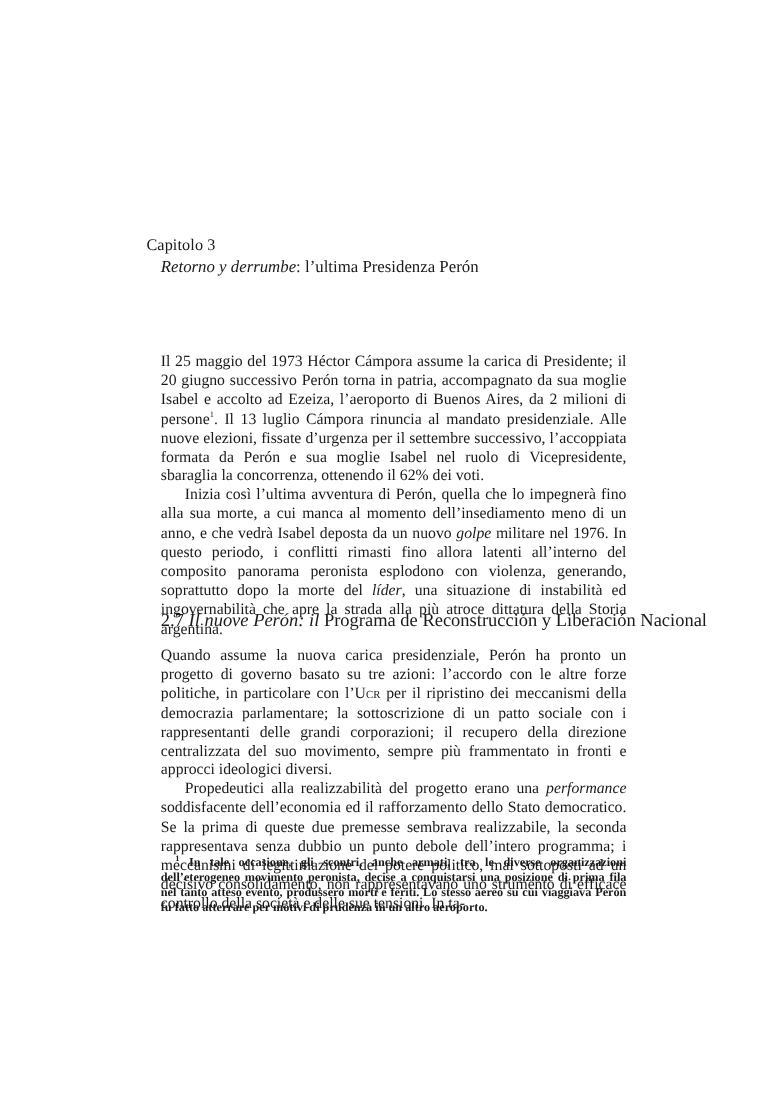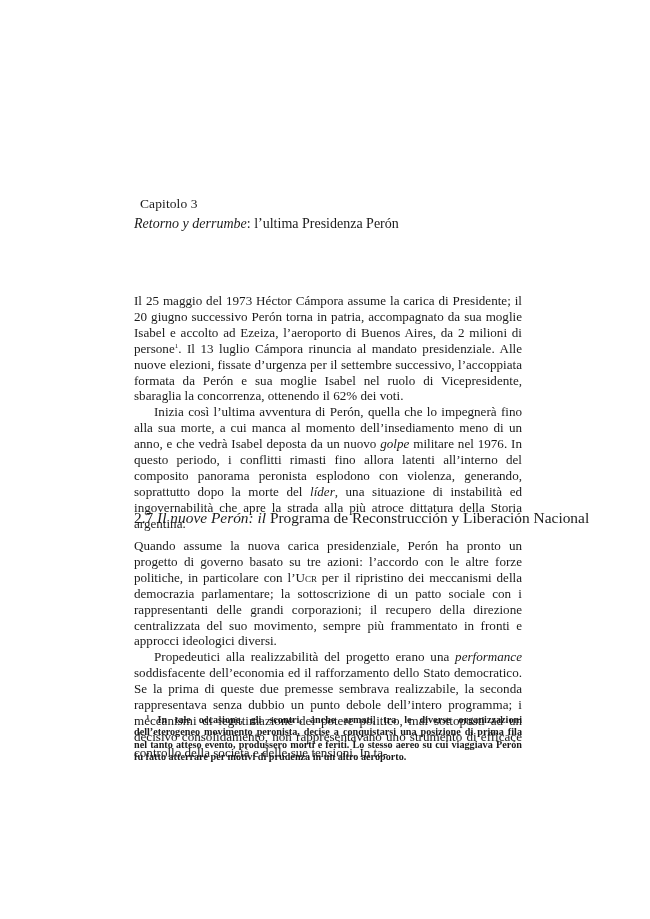--- a/index.html
+++ b/index.html
@@ -1,21 +1,21 @@
 <!DOCTYPE html>
 <html><head>
 <meta charset="utf-8">
 <style>
   html, body { margin:0; padding:0; }
   body {
     width:650px; height:919px; background:#ffffff; position:relative; overflow:hidden;
     font-family:"Liberation Serif", "DejaVu Serif", serif; color:#1a1a1a;
   }
   .abs { position:absolute; }
-  .chapter-label { left:140px; top:196px; font-size:13.5px; letter-spacing:0.1px; }
+  .chapter-label { left:122px; top:196px; font-size:13.5px; letter-spacing:0.1px; }
   .chapter-title { left:134px; top:216px; font-size:14px; white-space:nowrap; }
   .body-block { left:134px; width:388px; font-size:13.1px; line-height:15.9px; text-align:justify; }
   .body-block p { margin:0; hyphens:manual; }
   .body-block p.indent { text-indent:20px; }
   .section-heading { left:134px; top:509px; font-size:15.4px; white-space:nowrap; }
   .footnote { left:134px; width:388px; top:714px; font-size:10.2px; line-height:12.4px; text-align:justify; }
   .footnote p { margin:0; text-indent:12px;font-weight:bold; }
   sup { font-size:7px; vertical-align:super; line-height:0; }
   .sc { font-variant:small-caps;margin-top:46px; }
   i { font-style:italic; }

